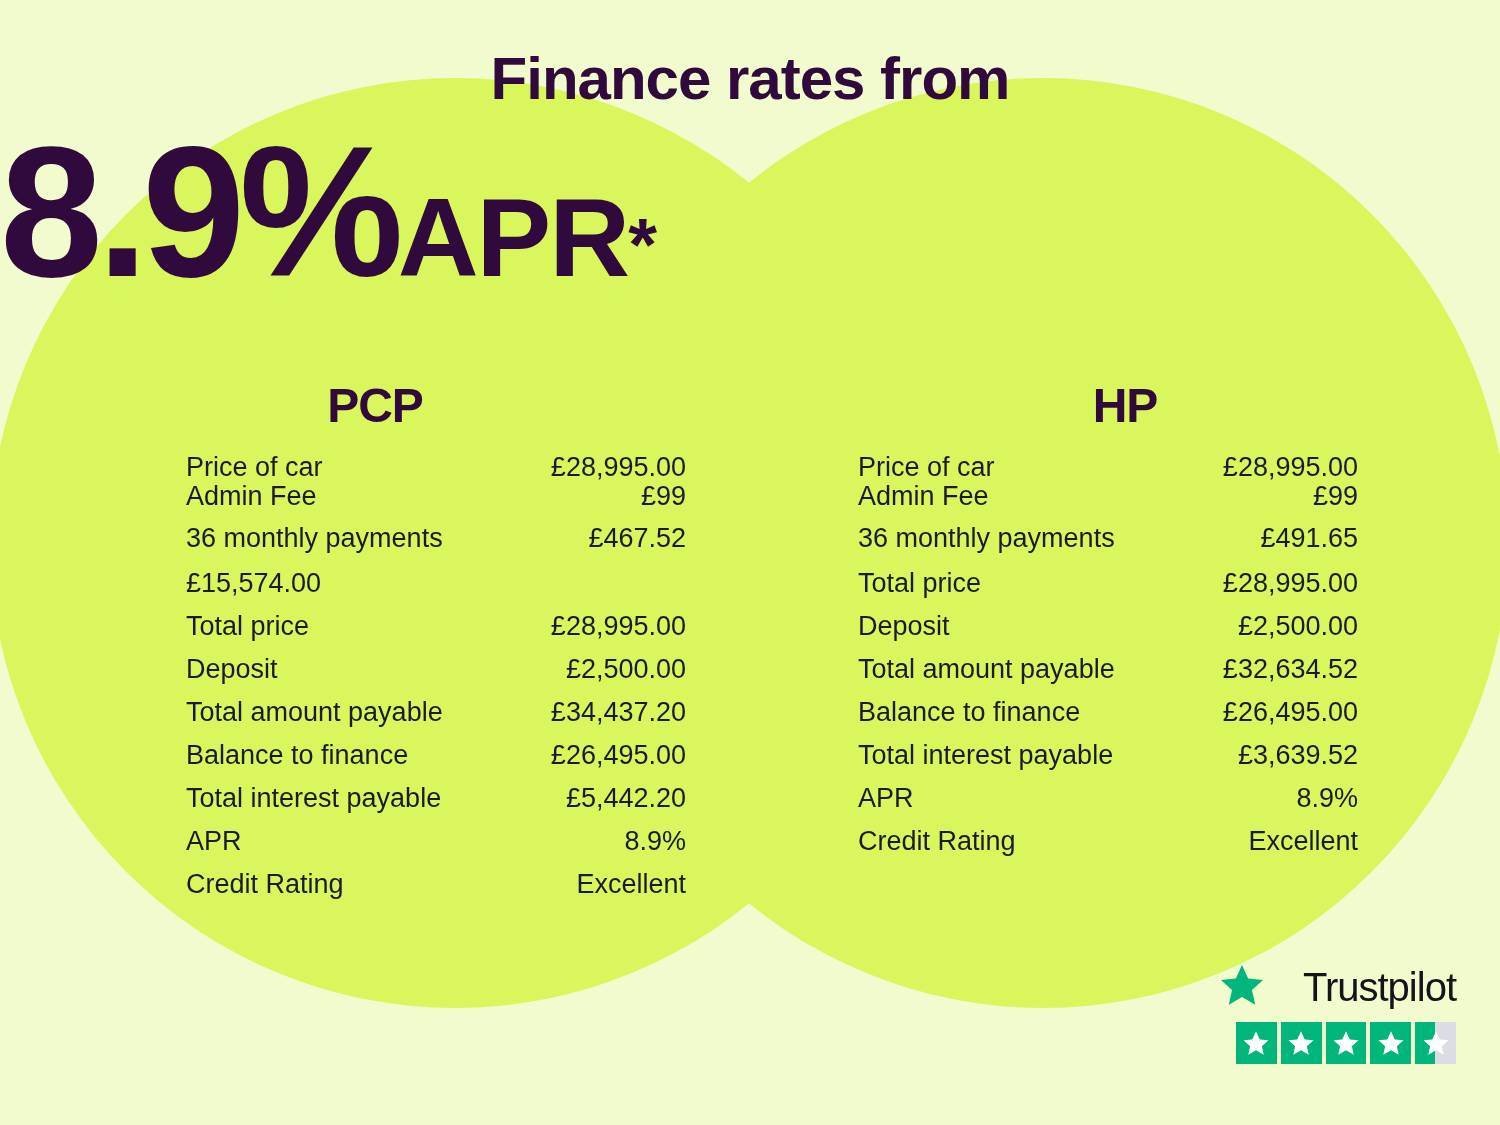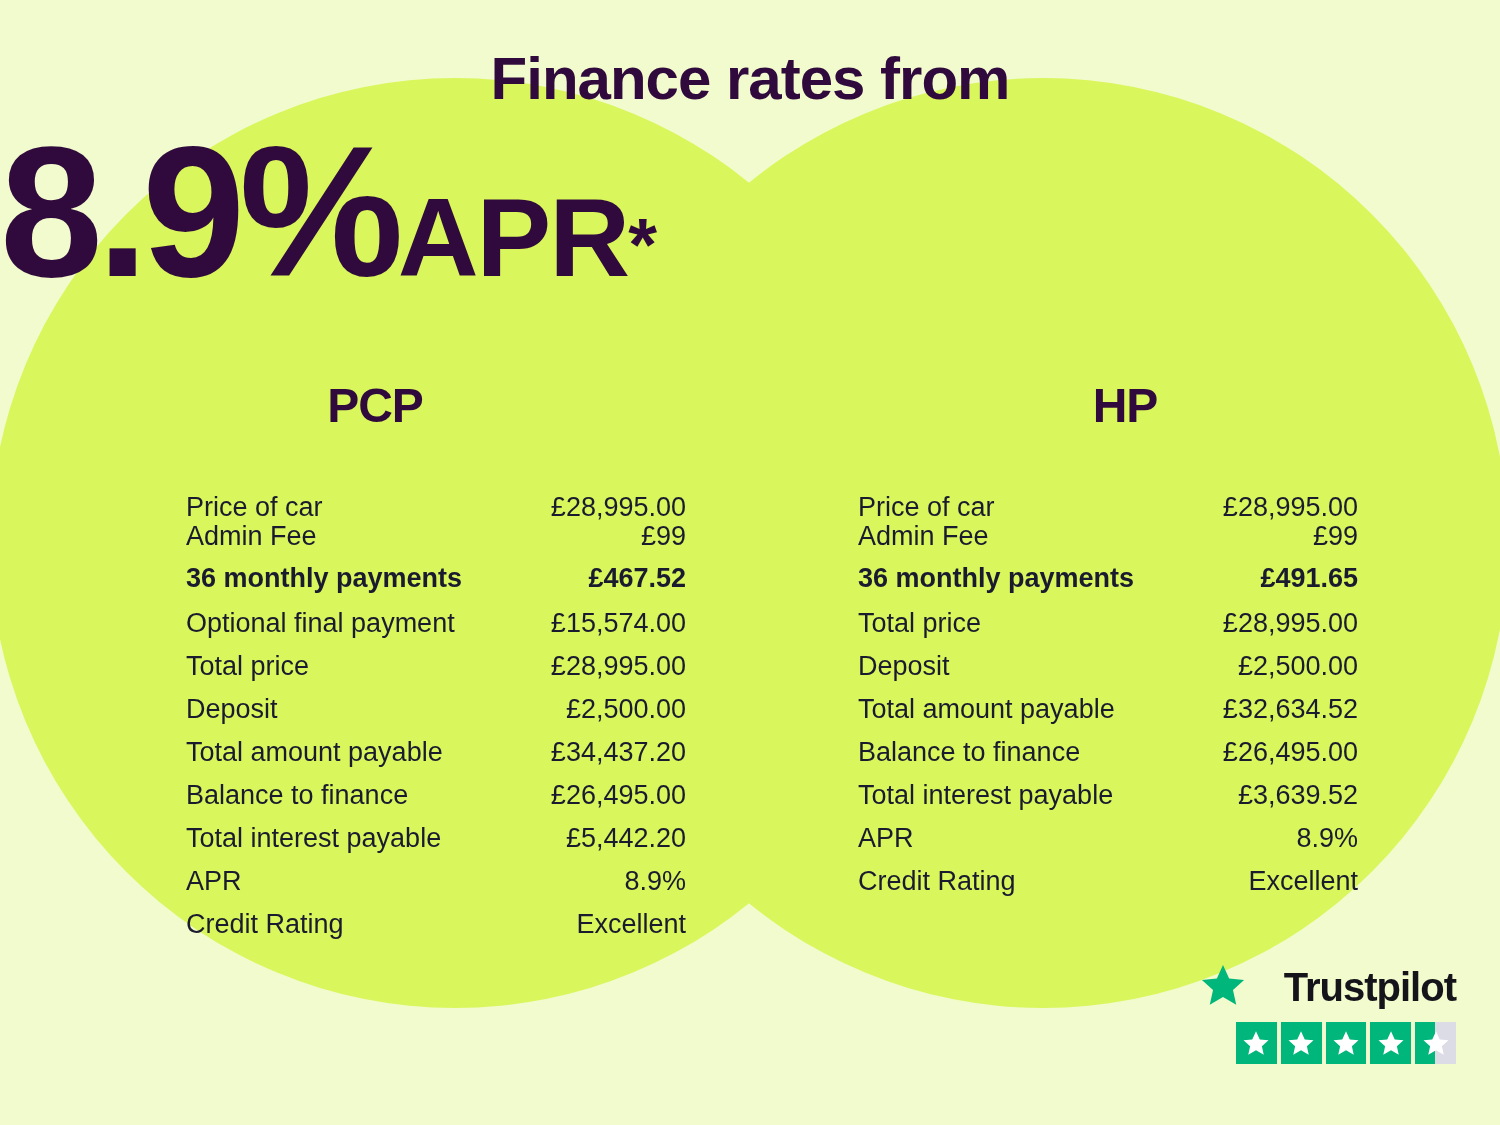--- a/index.html
+++ b/index.html
@@ -93,41 +93,41 @@
   .col {
     width: 750px;
     box-sizing: border-box;
   }
   .col-title {
     text-align: center;
     color: #300a3c;
     font-size: 48px;
     font-weight: bold;
     letter-spacing: -1px;
-    margin-bottom: 60px;
+    margin-bottom: 20px;
   }
   .col-inner {
     width: 500px;
     margin: 0 auto;
   }
   .col-left .col-inner { margin-left: 186px; }
   .col-right .col-inner { margin-left: 108px; }
 
   .row {
     display: flex;
     justify-content: space-between;
     align-items: center;
     color: #1b1b2f;
     font-size: 27px;
     line-height: 1;
     padding: 8px 0;
   }
   .row.tight { padding: 1px 0; }
   .row.bold {
-    font-weight: bold;
+    font-weight: normal;
     padding-top: 14px;
     padding-bottom: 10px;
   }
   .row .label { text-align: left; }
   .row .value { text-align: right; }
 
   .disclaimer {
     position: absolute;
     left: 52px;
     top: 1030px;
@@ -145,21 +145,21 @@
   }
   .tp-top {
     display: flex;
     align-items: center;
     justify-content: flex-end;
     gap: 6px;
   }
   .tp-name {
     color: #15141a;
     font-size: 40px;
-    font-weight: bold;
+    font-weight: normal;
     letter-spacing: -1px;
     line-height: 1;
     margin-left: 32px;
   }
   .tp-stars {
     display: flex;
     gap: 4px;
     margin-top: 10px;
     justify-content: flex-end;
   }
@@ -201,21 +201,20 @@
         </div>
         <div class="row tight">
           <span class="label">Admin Fee</span>
           <span class="value">£99</span>
         </div>
         <div class="row bold">
           <span class="label">36 monthly payments</span>
           <span class="value">£467.52</span>
         </div>
         <div class="row">
-          <span class="label">Optional final payment</span>
           <span class="value">£15,574.00</span>
         </div>
         <div class="row">
           <span class="label">Total price</span>
           <span class="value">£28,995.00</span>
         </div>
         <div class="row">
           <span class="label">Deposit</span>
           <span class="value">£2,500.00</span>
         </div>

